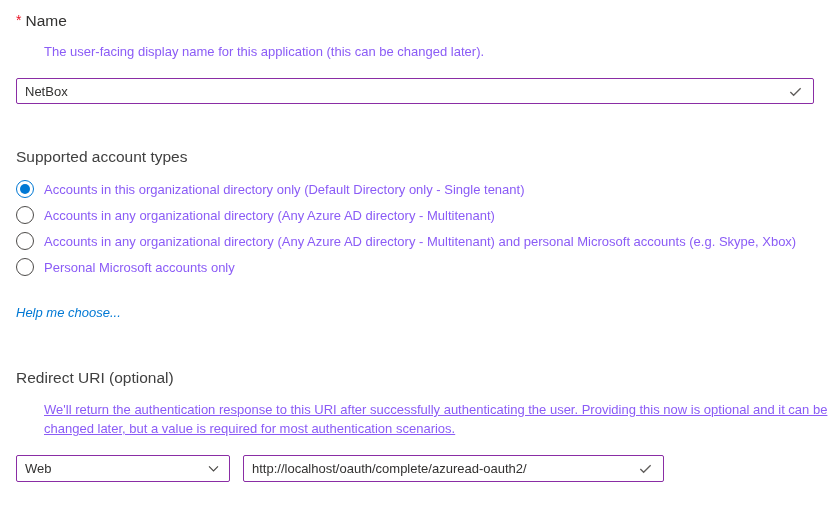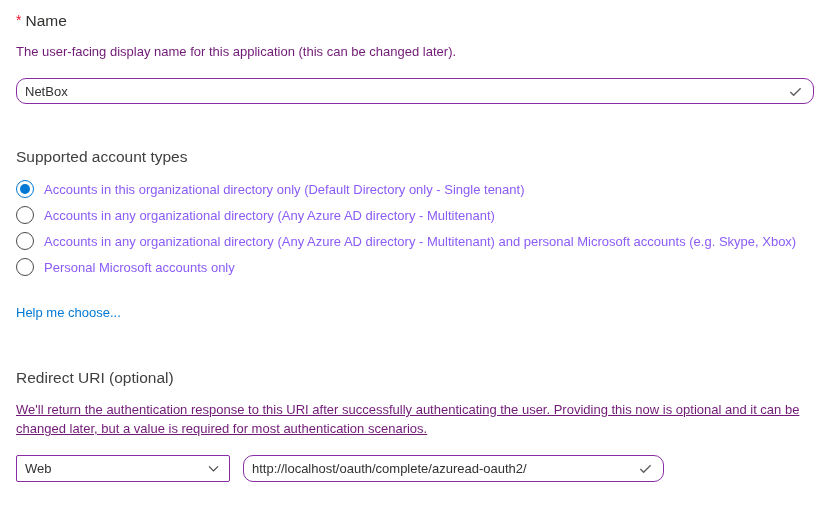--- a/index.html
+++ b/index.html
@@ -29,28 +29,29 @@
   }
   .section-title {
     font-size: 15.5px;
     line-height: 20px;
     color: #404040;
     font-weight: 400;
   }
   .desc {
     font-size: 13px;
     line-height: 19px;
-    color: #701a75;
+    color: #8b5cf6;
+    margin-left: 28px;
   }
   
   .input-box {
     display: flex;
     align-items: center;
     border: 1px solid #8a2da5;
-    border-radius: 10px;
+    border-radius: 2px;
     height: 26px;
     background: #fff;
   }
   .input-box input {
     flex: 1 1 auto;
     border: none;
     outline: none;
     background: transparent;
     font-family: "Liberation Sans", "DejaVu Sans", sans-serif;
     font-size: 13px;
@@ -102,20 +103,21 @@
     font-size: 13px;
     color: #8b5cf6;
   }
   .help-link {
     display: inline-block;
     margin-top: 25px;
     font-size: 13px;
     color: #0078d4;
     text-decoration: none;
     cursor: pointer;
+    font-style: italic;
   }
   .redirect-section { margin-top: 47px; }
   .redirect-desc {
     margin-top: 12px;
     width: 800px;
     text-decoration: underline;
   }
   
   .uri-row {
     margin-top: 17px;

